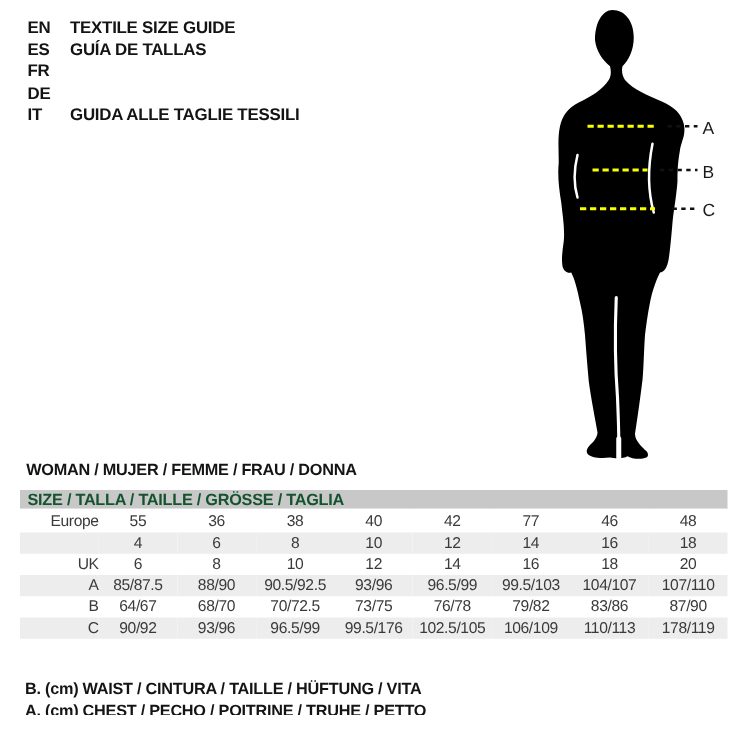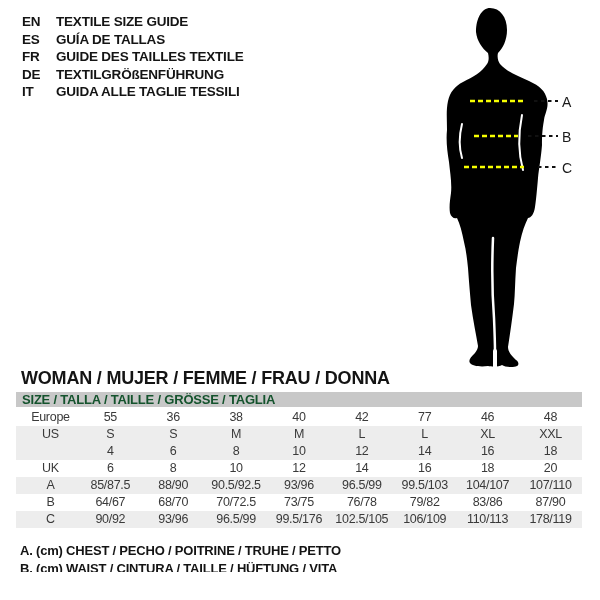--- a/index.html
+++ b/index.html
@@ -27,38 +27,38 @@
   .figure-wrap{position:absolute;left:400px;top:0;width:180px;height:375px;}
   .figure-wrap svg{display:block;width:180px;height:375px;}
   .marker-label{
     position:absolute;left:562px;width:22px;height:16px;
     font-size:14px;font-weight:400;color:#1a1a1a;line-height:16px;
   }
   .marker-a{top:94px;} .marker-b{top:129px;} .marker-c{top:160px;}
   
   .section-title{
     position:absolute;left:21px;top:368px;
-    font-size:18px;font-weight:700;letter-spacing:-0.2px;color:#141414;
+    font-size:13px;font-weight:700;letter-spacing:-0.2px;color:#141414;
   }
   
   .size-table{
     position:absolute;left:16px;top:392px;width:566px;
     border-collapse:collapse;table-layout:fixed;
   }
   .size-table th{
     background:var(--header-bg);
     font-size:13px;font-weight:700;letter-spacing:-0.2px;color:#14532d;
     text-align:left;padding:0 0 0 6px;height:15px;line-height:15px;
     border-bottom:2px solid #ffffff;
   }
   .size-table td{
     font-size:12.5px;font-weight:400;letter-spacing:-0.3px;color:var(--cell-text);
     height:17px;line-height:17px;padding:0;text-align:center;white-space:nowrap;
   }
-  .size-table td.row-label{text-align:center;padding-left:6px;width:72px;}
+  .size-table td.row-label{text-align:right;padding-left:6px;width:72px;}
   .size-table tr.shaded td{background:var(--shaded-bg);}
   
   .legend{position:absolute;left:20px;top:542px;}
   .legend-line{
     font-size:13px;font-weight:700;letter-spacing:-0.2px;color:#141414;line-height:17.5px;
   }
 </style>
 </head>
 <body>
 
@@ -68,25 +68,23 @@
       <div class="lang-row">
         <span class="lang-code">EN</span>
         <span class="lang-title">TEXTILE SIZE GUIDE</span>
       </div>
       <div class="lang-row">
         <span class="lang-code">ES</span>
         <span class="lang-title">GUÍA DE TALLAS</span>
       </div>
       <div class="lang-row">
         <span class="lang-code">FR</span>
-        <span class="lang-title">GUIDE DES TAILLES TEXTILE</span>
       </div>
       <div class="lang-row">
         <span class="lang-code">DE</span>
-        <span class="lang-title">TEXTILGRÖßENFÜHRUNG</span>
       </div>
       <div class="lang-row">
         <span class="lang-code">IT</span>
         <span class="lang-title">GUIDA ALLE TAGLIE TESSILI</span>
       </div>
     </div>
 
   <div class="figure-wrap">
     <svg viewBox="0 0 180 375" xmlns="http://www.w3.org/2000/svg">
       <path fill="#000000" d="
@@ -161,31 +159,20 @@
           <td>55</td>
           <td>36</td>
           <td>38</td>
           <td>40</td>
           <td>42</td>
           <td>77</td>
           <td>46</td>
           <td>48</td>
         </tr>
         <tr class="shaded">
-          <td class="row-label">US</td>
-          <td>S</td>
-          <td>S</td>
-          <td>M</td>
-          <td>M</td>
-          <td>L</td>
-          <td>L</td>
-          <td>XL</td>
-          <td>XXL</td>
-        </tr>
-        <tr class="shaded">
           <td class="row-label"></td>
           <td>4</td>
           <td>6</td>
           <td>8</td>
           <td>10</td>
           <td>12</td>
           <td>14</td>
           <td>16</td>
           <td>18</td>
         </tr>
@@ -230,17 +217,17 @@
           <td>99.5/176</td>
           <td>102.5/105</td>
           <td>106/109</td>
           <td>110/113</td>
           <td>178/119</td>
         </tr>
       </tbody>
   </table>
 
   <div class="legend">
+      <div class="legend-line">B. (cm) WAIST / CINTURA / TAILLE / HÜFTUNG / VITA</div>
       <div class="legend-line">A. (cm) CHEST / PECHO / POITRINE / TRUHE / PETTO</div>
-      <div class="legend-line">B. (cm) WAIST / CINTURA / TAILLE / HÜFTUNG / VITA</div>
     </div>
 
 </div>
 
 </body></html>

